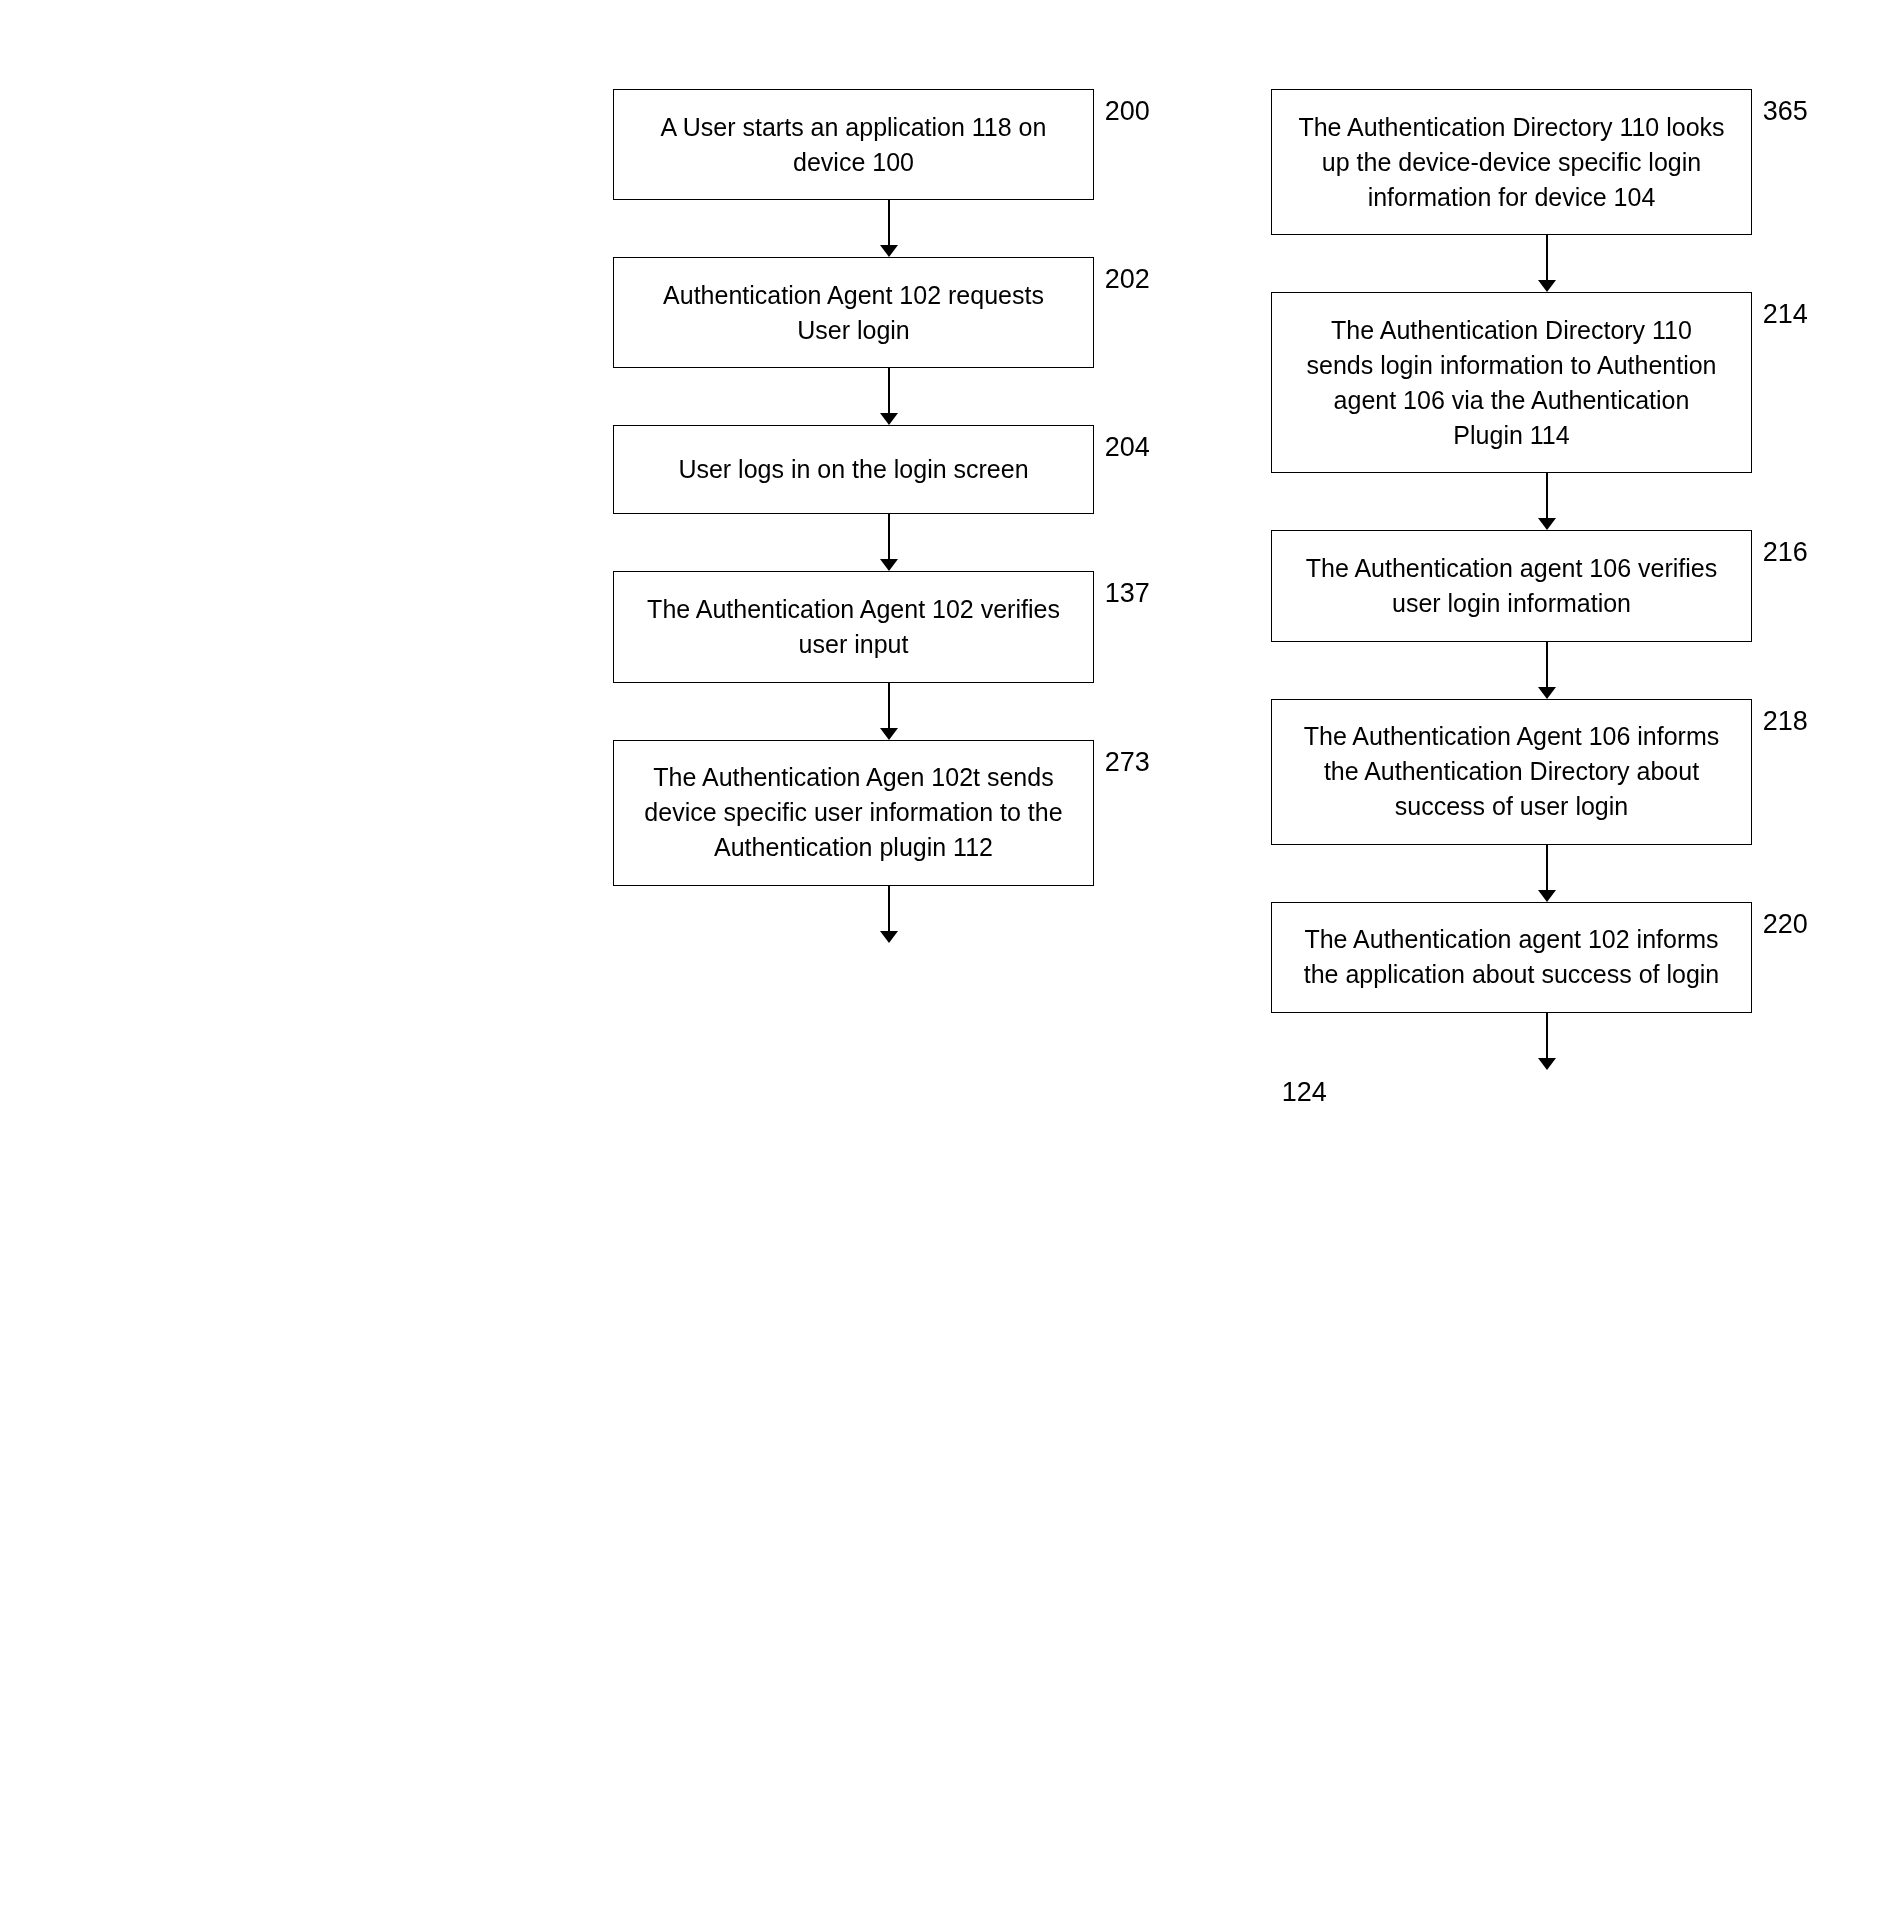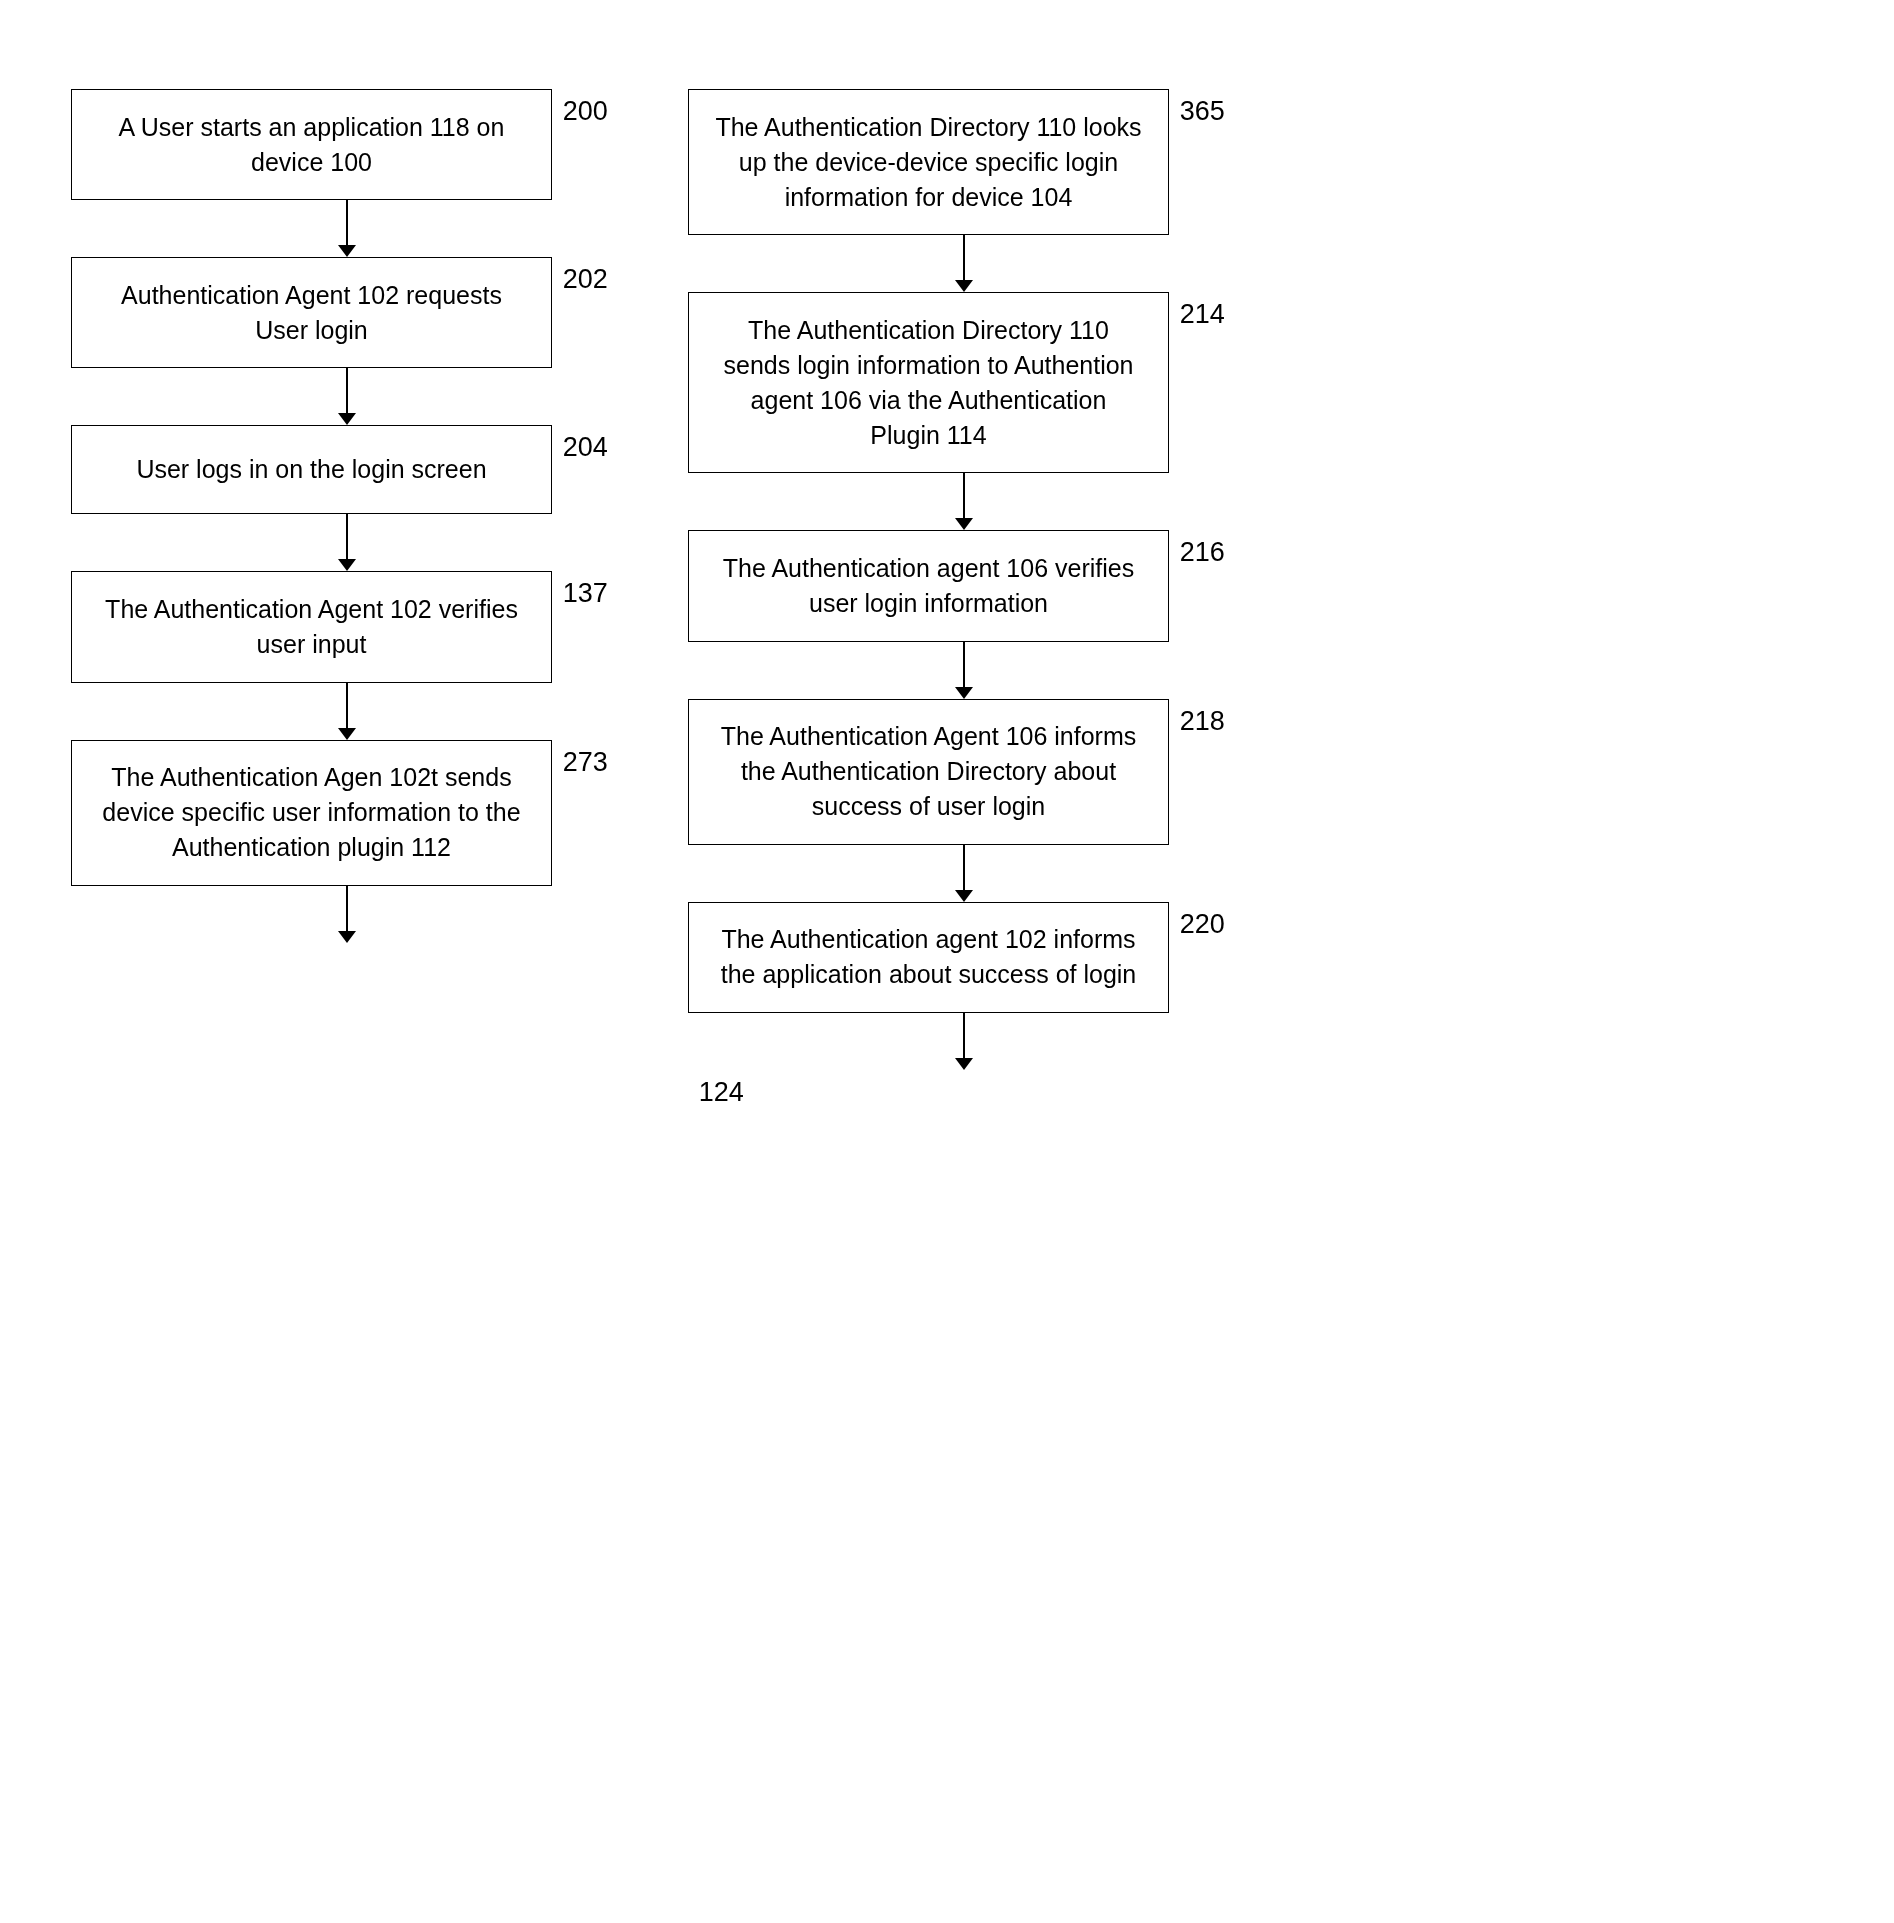--- a/index.html
+++ b/index.html
@@ -5,22 +5,22 @@
     * { box-sizing: border-box; margin: 0; padding: 0; }
     body {
       background: #ffffff;
       font-family: Arial, sans-serif;
       width: 1894px;
       min-height: 1924px;
       padding: 53px 71px;
     }
     .diagram-container {
       display: flex;
-      gap: 65px;
-      justify-content: flex-start;
+      gap: 106px;
+      justify-content: flex-end;
       align-items: flex-start;
       padding-top: 36px;
     }
     .flow-column {
       display: flex;
       flex-direction: column;
       align-items: center;
       width: 552px;
       gap: 0;
     }

